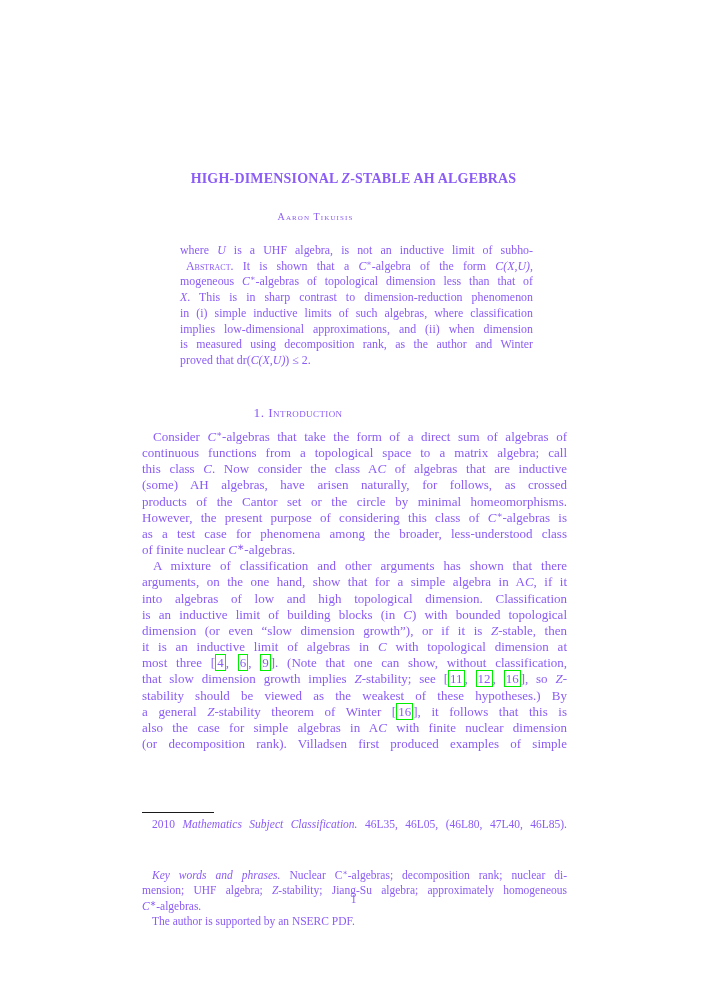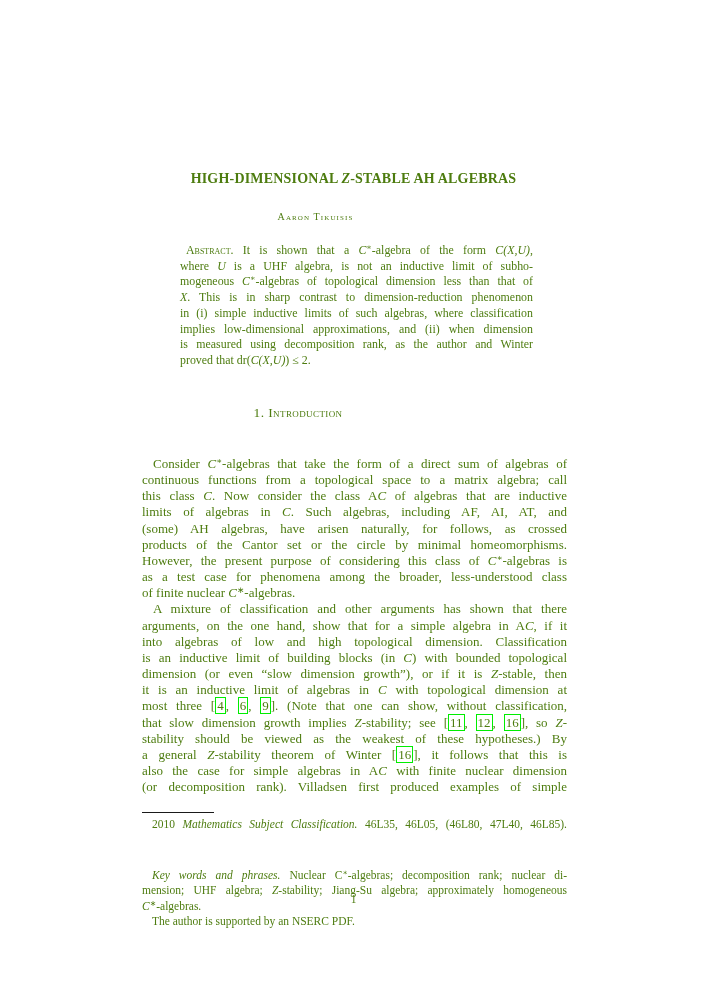--- a/index.html
+++ b/index.html
@@ -1,21 +1,21 @@
 <!DOCTYPE html>
 <html><head>
 <meta charset="utf-8">
 <style>
   html,body { margin:0; padding:0; background:#ffffff; }
   .page {
     position:relative;
     width:707px; height:1000px;
     background:#ffffff;
     font-family:"Liberation Serif","DejaVu Serif",serif;
-    color:#4d7c0f;
+    color:#8b5cf6;
     overflow:hidden;
   }
   .doc-title {
     position:absolute; top:171px; left:0; width:707px;
     text-align:center; font-weight:bold; font-size:14px; letter-spacing:0.2px;
   }
   .doc-author {
     position:absolute; top:211px; left:0; width:631px;
     text-align:center; font-variant:small-caps; font-size:10px; letter-spacing:1.1px;
   }
@@ -62,36 +62,35 @@
     cursor:pointer;
   }
 </style>
 </head>
 <body>
 
 <div class="page">
   <div class="doc-title">HIGH-DIMENSIONAL <span class="cal">Z</span>-STABLE AH ALGEBRAS</div>
   <div class="doc-author">Aaron Tikuisis</div>
   <div class="abstract">
+      <div class="tline">where <span class="it">U</span> is a UHF algebra, is not an inductive limit of subho-</div>
       <div class="tline" style="text-indent: 6px;"><span class="sc">Abstract.</span> It is shown that a <span class="it">C</span><sup class="star">∗</sup>-algebra of the form <span class="it">C(X,U)</span>,</div>
-      <div class="tline">where <span class="it">U</span> is a UHF algebra, is not an inductive limit of subho-</div>
       <div class="tline">mogeneous <span class="it">C</span><sup class="star">∗</sup>-algebras of topological dimension less than that of</div>
       <div class="tline"><span class="it">X</span>.  This is in sharp contrast to dimension-reduction phenomenon</div>
       <div class="tline">in (i) simple inductive limits of such algebras, where classification</div>
       <div class="tline">implies low-dimensional approximations, and (ii) when dimension</div>
       <div class="tline">is measured using decomposition rank, as the author and Winter</div>
       <div class="tline last">proved that dr(<span class="it">C(X,U)</span>) ≤ 2.</div>
     </div>
   <div class="section-heading">1. Introduction</div>
   <div class="body-text">
       <div>
-        <div class="tline" style="text-indent: 11px; margin-top: 27px;">Consider <span class="it">C</span><sup class="star">∗</sup>-algebras that take the form of a direct sum of algebras of</div>
+        <div class="tline" style="text-indent: 11px;">Consider <span class="it">C</span><sup class="star">∗</sup>-algebras that take the form of a direct sum of algebras of</div>
         <div class="tline">continuous functions from a topological space to a matrix algebra; call</div>
         <div class="tline">this class <span class="cal">C</span>.  Now consider the class A<span class="cal">C</span> of algebras that are inductive</div>
-        <div class="tline">limits of algebras in <span class="cal">C</span>.  Such algebras, including AF, AI, AT, and</div>
         <div class="tline">(some) AH algebras, have arisen naturally, for follows, as crossed</div>
         <div class="tline">products of the Cantor set or the circle by minimal homeomorphisms.</div>
         <div class="tline">However, the present purpose of considering this class of <span class="it">C</span><sup class="star">∗</sup>-algebras is</div>
         <div class="tline">as a test case for phenomena among the broader, less-understood class</div>
         <div class="tline last">of finite nuclear <span class="it">C</span><sup class="star">∗</sup>-algebras.</div>
       </div>
       <div>
         <div class="tline" style="text-indent: 11px;">A mixture of classification and other arguments has shown that there</div>
         <div class="tline">arguments, on the one hand, show that for a simple algebra in A<span class="cal">C</span>, if it</div>
         <div class="tline">into algebras of low and high topological dimension.  Classification</div>

